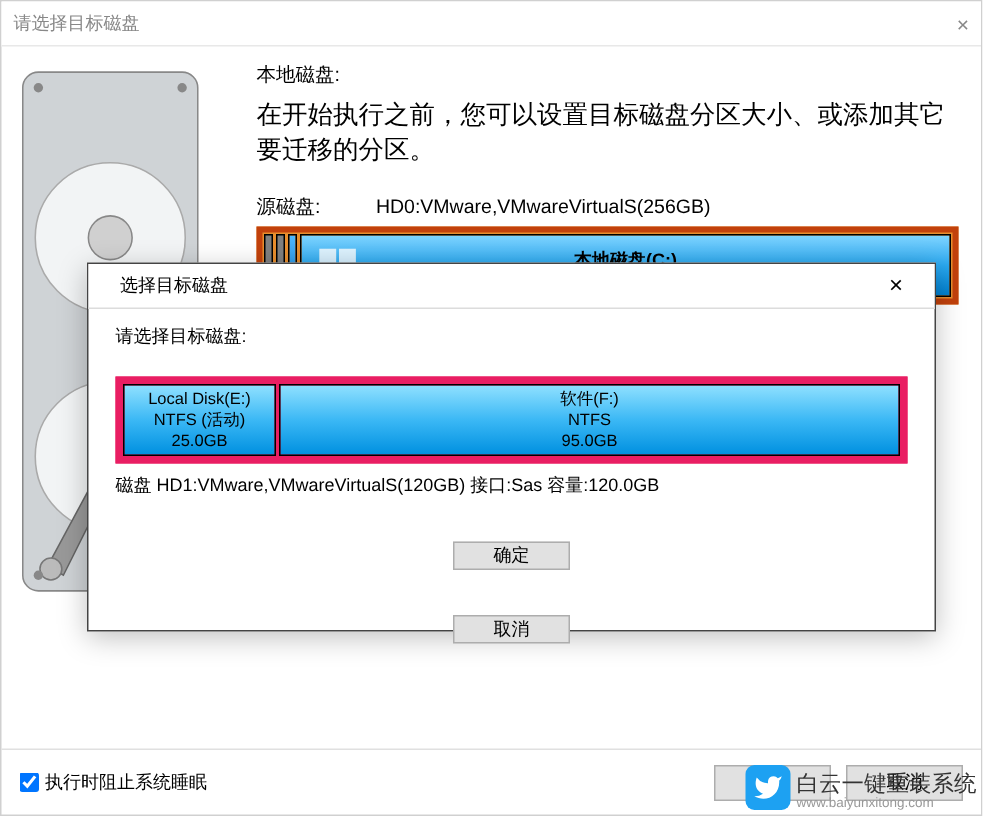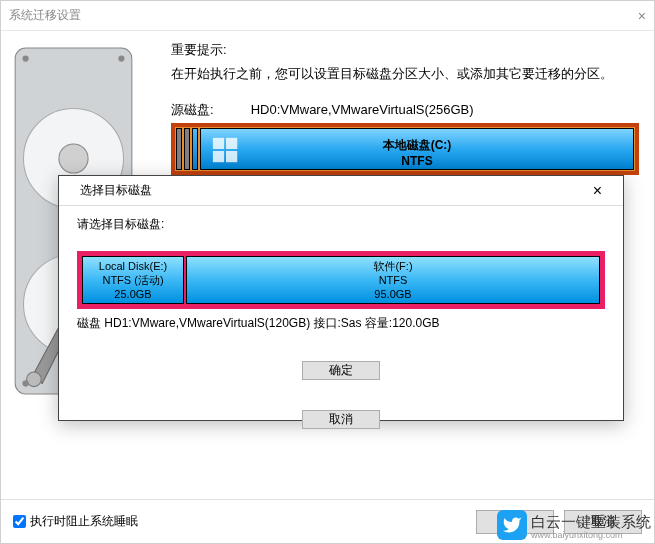--- a/index.html
+++ b/index.html
@@ -43,21 +43,21 @@
   padding: 10px;
 }
 .hdd-svg { width: 125px; height: 360px; }
 
 .main-content {
   flex: 1;
   padding: 10px 15px 10px 35px;
   position: relative;
 }
 .hint-title { font-size: 13px; margin-bottom: 6px; }
-.hint-text { font-size: 13px; margin-bottom: 18px; }
+.hint-text { font-size: 17px; margin-bottom: 18px; }
 .source-row { font-size: 13px; margin-bottom: 4px; }
 .source-row .lbl { display:inline-block; width:76px; }
 
 .disk-bar-outer {
   border: 4px solid #c2410c;
   background: #e88e2e;
   padding: 1px;
   height: 52px;
   display: flex;
   gap: 2px;
@@ -189,41 +189,41 @@
   color: #fff;
   font-size: 18px;
 }
 .watermark .wm-sub { font-size: 9px; color: #999; display:block; margin-top:-2px;}
 </style>
 </head>
 <body>
 
 <div class="main-window">
   <div class="main-titlebar">
-    <span class="title">系统迁移设置</span>
+    <span class="title">请选择目标磁盘</span>
     <span class="close">×</span>
   </div>
   <div class="main-body">
     <div class="hdd-image">
       <svg class="hdd-svg" viewBox="0 0 120 340">
         <rect x="4" y="4" width="112" height="332" rx="10" fill="#cfd3d6" stroke="#888"></rect>
         <circle cx="60" cy="110" r="48" fill="#f2f4f5" stroke="#aaa"></circle>
         <circle cx="60" cy="110" r="14" fill="#d0d0d0" stroke="#888"></circle>
         <circle cx="60" cy="250" r="48" fill="#f2f4f5" stroke="#aaa"></circle>
         <circle cx="60" cy="250" r="14" fill="#d0d0d0" stroke="#888"></circle>
         <path d="M 20 320 L 55 255 L 62 262 L 30 326 Z" fill="#999" stroke="#666"></path>
         <circle cx="22" cy="322" r="7" fill="#bbb" stroke="#777"></circle>
         <circle cx="14" cy="14" r="3" fill="#888"></circle>
         <circle cx="106" cy="14" r="3" fill="#888"></circle>
         <circle cx="14" cy="326" r="3" fill="#888"></circle>
         <circle cx="106" cy="326" r="3" fill="#888"></circle>
       </svg>
     </div>
     <div class="main-content">
-      <div class="hint-title">重要提示:</div>
+      <div class="hint-title">本地磁盘:</div>
       <div class="hint-text">在开始执行之前，您可以设置目标磁盘分区大小、或添加其它要迁移的分区。</div>
       <div class="source-row">
         <span class="lbl">源磁盘:</span>
         <span>HD0:VMware,VMwareVirtualS(256GB)</span>
       </div>
       <div class="disk-bar-outer">
         <div class="tiny-slot"></div>
         <div class="tiny-slot"></div>
         <div class="tiny-slot blue"></div>
         <div class="part-main">

